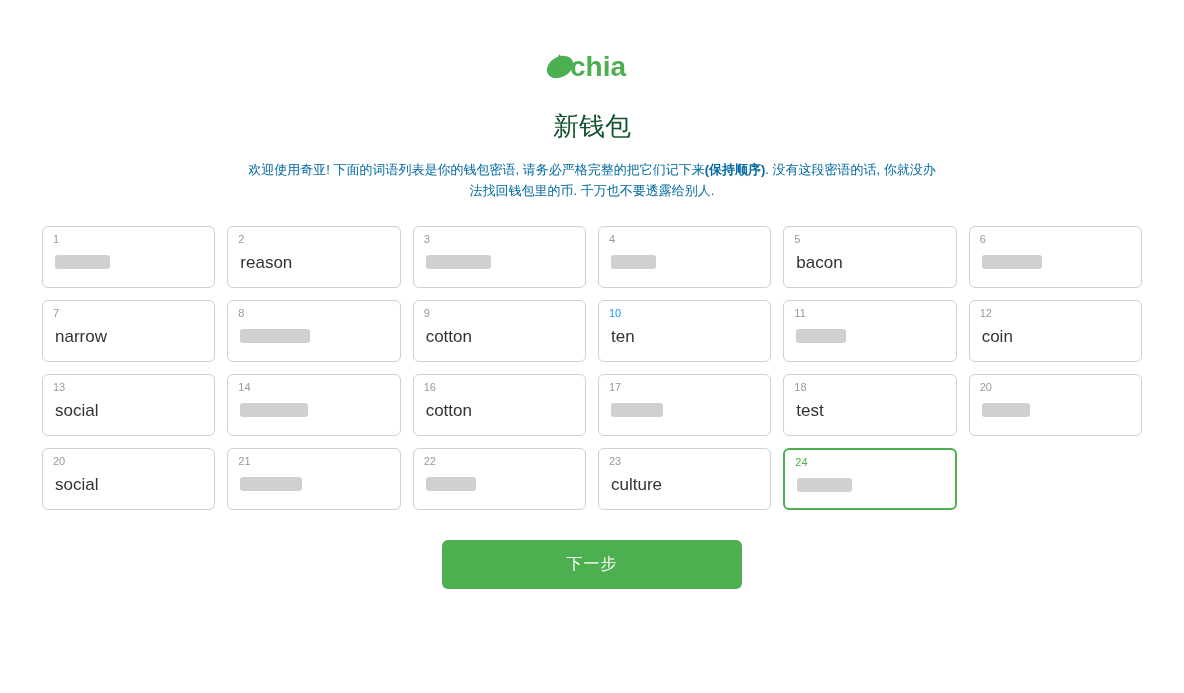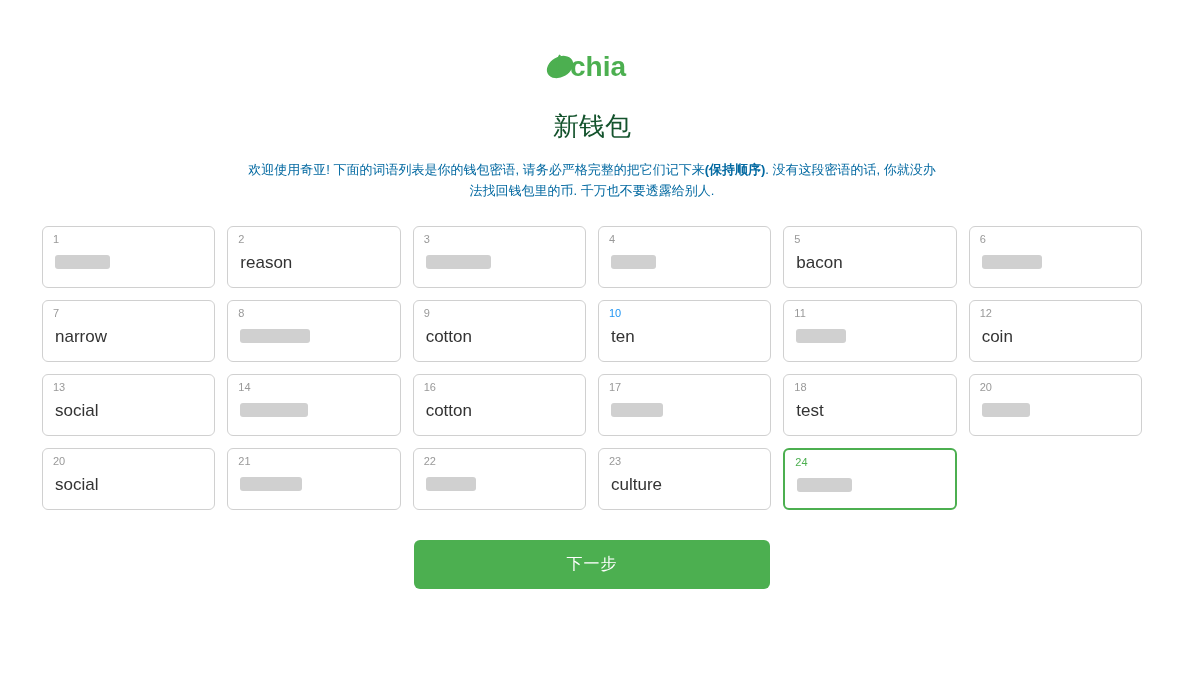--- a/index.html
+++ b/index.html
@@ -96,21 +96,21 @@
       border-radius: 3px;
       background: #d0d0d0;
     }
 
     .next-btn {
       background: #4CAF50;
       color: #fff;
       border: none;
       border-radius: 6px;
       padding: 14px 0;
-      width: 356px;
+      width: 300px;
       font-size: 16px;
       cursor: pointer;
       letter-spacing: 1px;
     }
   </style>
 </head>
 <body>
 
 <div class="logo-container">
   <svg class="logo-svg" viewBox="0 0 120 55" xmlns="http://www.w3.org/2000/svg">

